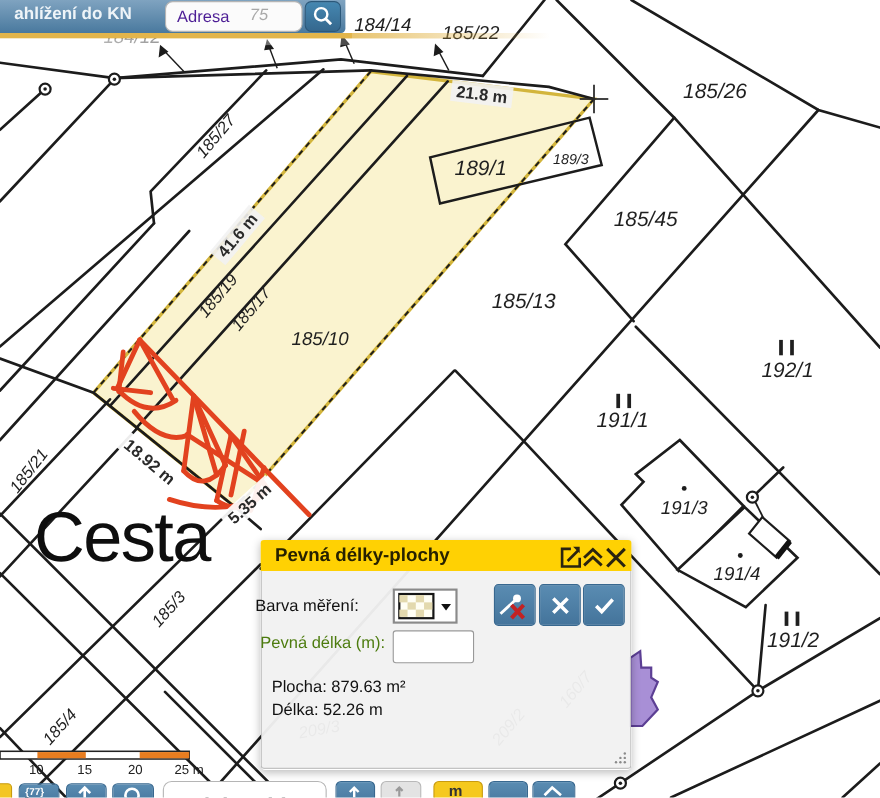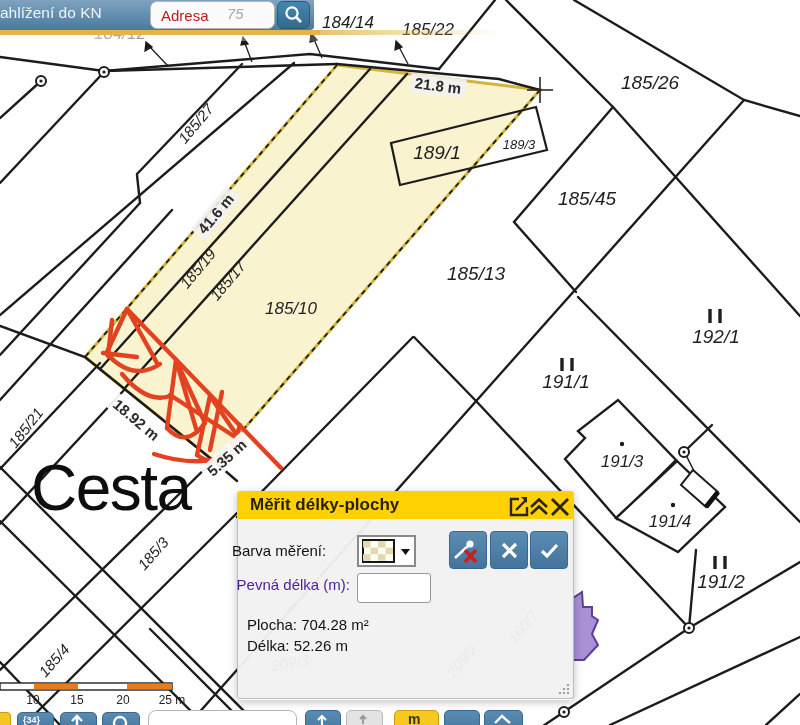--- a/index.html
+++ b/index.html
@@ -256,21 +256,21 @@
     <text x="77" y="704" font-size="12" fill="#222" text-anchor="middle">15</text>
     <text x="123" y="704" font-size="12" fill="#222" text-anchor="middle">20</text>
     <text x="172" y="704" font-size="12" fill="#222" text-anchor="middle">25 m</text>
   </g>
 </svg>
 
 <div style="position:absolute;left:237px;top:491px;width:337px;height:209px;box-shadow:0 2px 8px rgba(0,0,0,0.25);border-radius:4px;">
 
   <div style="position:absolute;left:0;top:0;width:337px;height:28px;background:#ffd103;border-radius:3px 3px 0 0;">
 
-    <span style="position:absolute;left:13px;top:4px;font-size:17px;font-weight:bold;color:#272100;">Měřit délky-plochy</span>
+    <span style="position:absolute;left:13px;top:4px;font-size:17px;font-weight:bold;color:#272100;">Pevná délky-plochy</span>
 
     <svg width="80" height="28" style="position:absolute;right:0px;top:0;" viewBox="0 0 80 28">
 
       <g stroke="#2a2410" stroke-width="2.4" fill="none">
         <path d="M25,8 L17,8 L17,24 L33,24 L33,16"></path>
         <path d="M22,19 L32,9"></path>
         <polygon points="33,6 33,12 27,6" fill="#2a2410" stroke="none"></polygon>
       </g>
 
       <g stroke="#2a2410" stroke-width="2.6" fill="none">
@@ -317,25 +317,25 @@
             <path d="M12,12 L25,25 M25,12 L12,25" stroke="#fff" stroke-width="3.2"></path>
           </svg>
     </div>
 
     <div style="position:absolute;left:292px;top:12px;width:36px;height:36px;background:linear-gradient(#5a8cb2,#44749b);border:1px solid #38688f;border-radius:4px;">
       <svg width="36" height="36" viewBox="0 0 36 36">
             <path d="M11,19 L16,24 L26,13" stroke="#fff" stroke-width="3.2" fill="none"></path>
           </svg>
     </div>
 
-    <span style="position:absolute;left:-10px;top:57px;width:122px;text-align:right;font-size:15px;color:#4c1d95;white-space:nowrap;">Pevná délka (m):</span>
+    <span style="position:absolute;left:-10px;top:57px;width:122px;text-align:right;font-size:15px;color:#4d7c0f;white-space:nowrap;">Pevná délka (m):</span>
 
     <div style="position:absolute;left:119px;top:54px;width:72px;height:28px;background:#fff;border:1px solid #999;border-radius:3px;"></div>
 
-    <span style="position:absolute;left:9px;top:97px;font-size:15px;color:#111;">Plocha: 704.28 m²</span>
+    <span style="position:absolute;left:9px;top:97px;font-size:15px;color:#111;">Plocha: 879.63 m²</span>
 
     <span style="position:absolute;left:9px;top:118px;font-size:15px;color:#111;">Délka: 52.26 m</span>
 
     <svg width="14" height="14" viewBox="0 0 14 14" style="position:absolute;right:2px;bottom:2px;">
       <g fill="#8a8a8a">
             <circle cx="11" cy="3" r="1.1"></circle>
             <circle cx="7" cy="7" r="1.1"></circle>
             <circle cx="11" cy="7" r="1.1"></circle>
             <circle cx="3" cy="11" r="1.1"></circle>
             <circle cx="7" cy="11" r="1.1"></circle>
@@ -344,41 +344,41 @@
     </svg>
   </div>
 </div>
 
 <div style="position:absolute;left:0;top:30px;width:320px;height:5px;background:#e2b54b;"></div>
 <div style="position:absolute;left:320px;top:30px;width:180px;height:5px;background:linear-gradient(90deg,rgba(226,181,75,0.8),rgba(255,255,255,0));"></div>
 <div style="position:absolute;left:0;top:35px;width:420px;height:6px;background:linear-gradient(90deg,rgba(255,255,255,0.85),rgba(255,255,255,0));"></div>
 
 <div style="position:absolute;left:0;top:0;width:314px;height:30px;background:linear-gradient(#7fa3c0,#49799e);border-radius:0 0 4px 0;">
 
-  <span style="position:absolute;left:0px;top:4px;font-size:15.5px;font-weight:normal;color:#eef4f8;">ahlížení do KN</span>
+  <span style="position:absolute;left:13px;top:4px;font-size:15.5px;font-weight:bold;color:#eef4f8;">ahlížení do KN</span>
 </div>
 
 <div style="position:absolute;left:150px;top:1px;width:125px;height:28px;background:#fbfbfb;border:1px solid #b5b5b5;border-radius:7px;box-sizing:border-box;">
-  <span style="position:absolute;left:10px;top:5px;font-size:15px;color:#b91c1c;text-align:right;">Adresa</span>
+  <span style="position:absolute;left:10px;top:5px;font-size:15px;color:#4c1d95;text-align:right;">Adresa</span>
   <span style="position:absolute;left:76px;top:3px;font-size:15px;font-style:italic;color:#a8a8a8;">75</span>
 </div>
 
 <div style="position:absolute;left:277px;top:1px;width:33px;height:28px;background:linear-gradient(#4587b1,#35688e);border:1px solid #2b587a;border-radius:6px;box-sizing:border-box;">
   <svg width="31" height="26" viewBox="0 0 31 26">
     <circle cx="14" cy="11" r="5.6" stroke="#fff" stroke-width="2.2" fill="none"></circle>
     <path d="M18,15 L23,20" stroke="#fff" stroke-width="2.6"></path>
   </svg>
 </div>
 
 <div>
 
   <div style="position:absolute;left:-10px;top:712px;width:19px;height:20px;background:#f3c623;border:1px solid #c89b10;border-radius:4px;"></div>
 
   <div style="position:absolute;left:17px;top:712px;width:35px;height:20px;background:linear-gradient(#5a8cb2,#44749b);border:1px solid #38688f;border-radius:5px;">
-    <span style="position:absolute;left:5px;top:2px;font-size:9px;color:#fff;font-weight:bold;">{34}</span>
+    <span style="position:absolute;left:5px;top:2px;font-size:9px;color:#fff;font-weight:bold;">{77}</span>
   </div>
 
   <div style="position:absolute;left:60px;top:712px;width:35px;height:20px;background:linear-gradient(#5a8cb2,#44749b);border:1px solid #38688f;border-radius:5px;">
     <svg width="33" height="18" viewBox="0 0 33 18">
           <path d="M16,3 L16,14 M11,8 L16,3 L21,8" stroke="#fff" stroke-width="2.4" fill="none"></path>
         </svg>
   </div>
 
   <div style="position:absolute;left:102px;top:712px;width:36px;height:20px;background:linear-gradient(#5a8cb2,#44749b);border:1px solid #38688f;border-radius:5px;">
     <svg width="34" height="18" viewBox="0 0 34 18">

